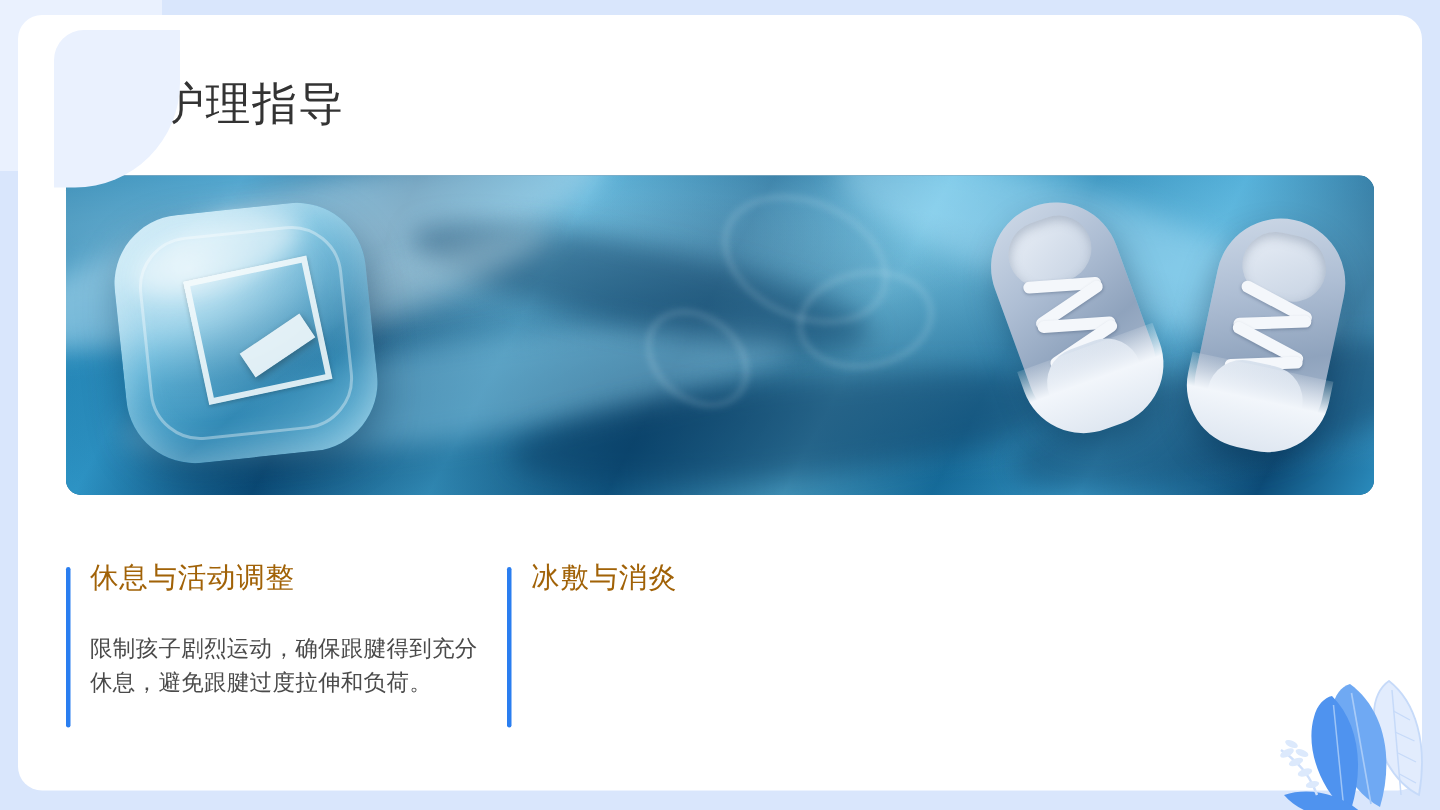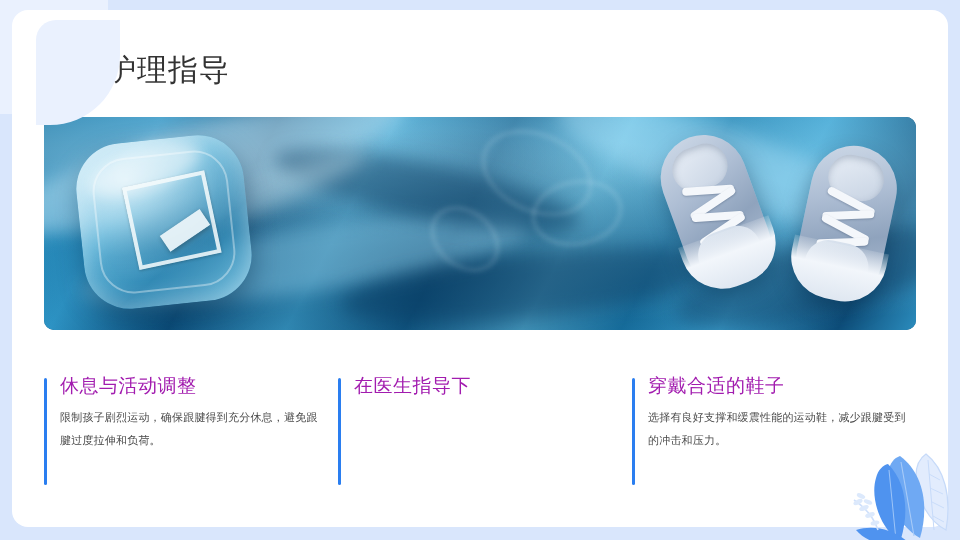--- a/index.html
+++ b/index.html
@@ -244,27 +244,27 @@
     left: 0;
     top: 10px;
     width: 3px;
     height: 107px;
     background: #2a7ef0;
     border-radius: 2px;
   }
   .col-title {
     font-size: 19px;
     line-height: 28px;
-    color: #a21caf;
+    color: #a16207;
     letter-spacing: 0.5px;
-    margin: 4px 0 6px 0;
+    margin: 4px 0 21px 0;
     white-space: nowrap;
   }
   .col-body {
-    font-size: 11px;
+    font-size: 15px;
     line-height: 23px;
     color: #4a4a4a;
     letter-spacing: 0.2px;
     width: 262px;
   }
 
   
   .leaves {
     position: absolute;
     right: -6px;
@@ -337,28 +337,23 @@
     <div class="columns">
 
       <div class="col">
         <div class="col-bar"></div>
         <div class="col-title">休息与活动调整</div>
         <div class="col-body">限制孩子剧烈运动，确保跟腱得到充分休息，避免跟腱过度拉伸和负荷。</div>
       </div>
 
       <div class="col">
         <div class="col-bar"></div>
-        <div class="col-title">在医生指导下</div>
-      </div>
-
-      <div class="col">
-        <div class="col-bar"></div>
-        <div class="col-title">穿戴合适的鞋子</div>
-        <div class="col-body">选择有良好支撑和缓震性能的运动鞋，减少跟腱受到的冲击和压力。</div>
-      </div>
+        <div class="col-title">冰敷与消炎</div>
+      </div>
+
 
     </div>
   </div>
 
   <svg class="leaves" viewBox="0 0 118 112">
 
     <path d="M78 16 C96 30 104 58 98 92 C82 84 68 62 68 38 C68 28 72 20 78 16 Z" fill="#e2ecfd" stroke="#c6daf9" stroke-width="1.2"></path>
     <path d="M80 22 L86 92" stroke="#c6daf9" stroke-width="1" fill="none"></path>
     <path d="M81 36 L92 42 M82 50 L95 56 M84 64 L96 70 M85 78 L96 84" stroke="#c6daf9" stroke-width="0.9" fill="none"></path>
 

